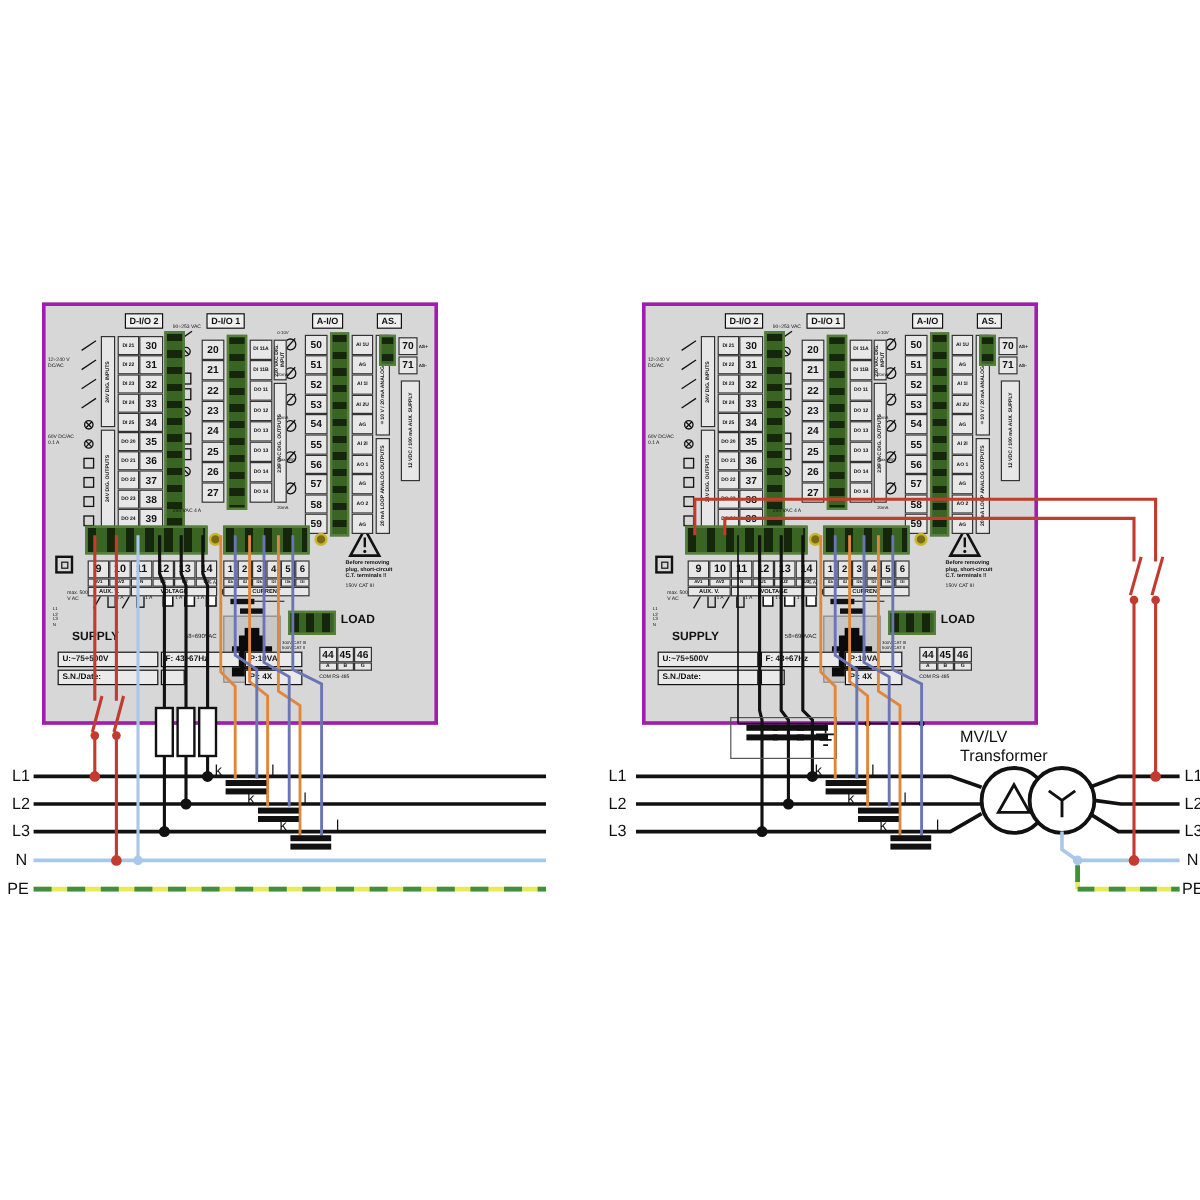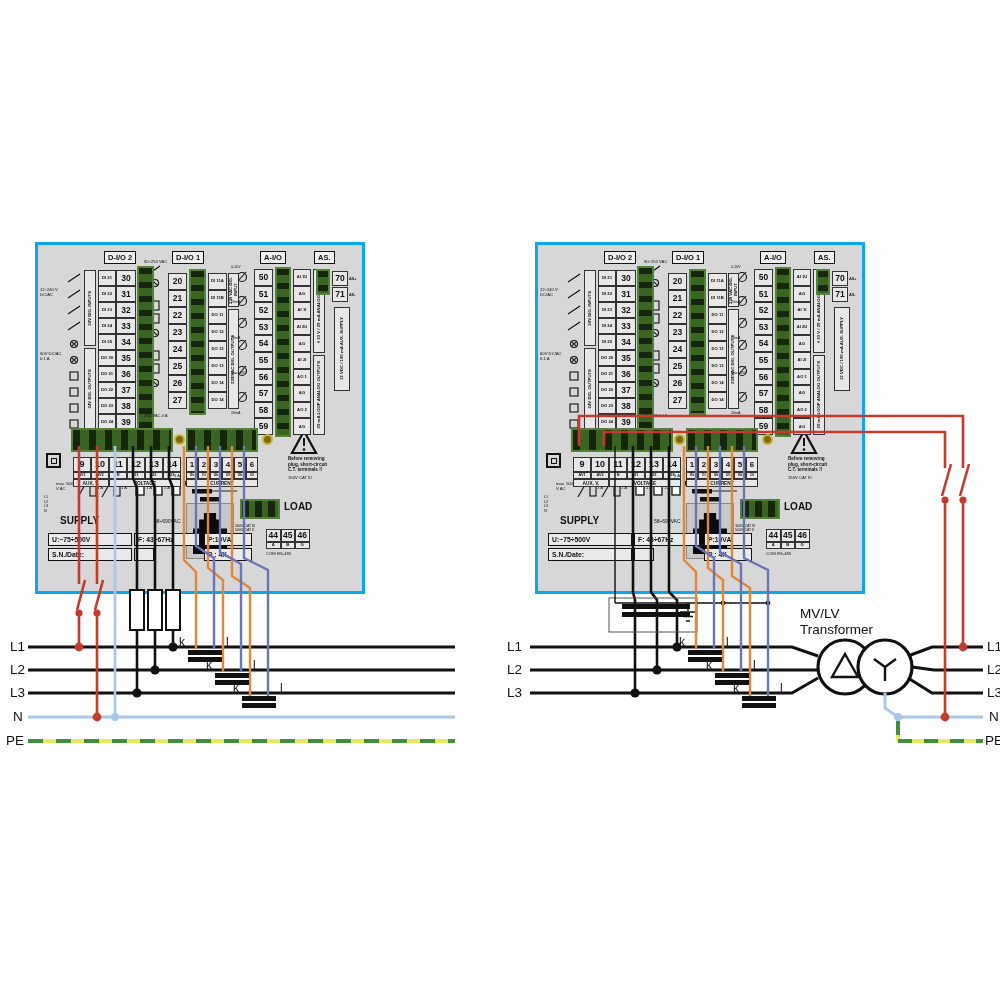--- a/index.html
+++ b/index.html
@@ -1,17 +1,17 @@
 <!DOCTYPE html>
 <html><head>
 <meta charset="utf-8">
 <style>
   html,body{margin:0;padding:0;background:#fff;font-family:"Liberation Sans",sans-serif;color:#111}
   #canvas{position:relative;width:1000px;height:1000px;background:#fff;overflow:hidden}
-  .device{position:absolute;top:242px;width:330px;height:352px;background:#d7d7d7;border:3px solid #0ea5e9;box-sizing:border-box;z-index:1}
+  .device{position:absolute;top:252px;width:330px;height:352px;background:#d7d7d7;border:3px solid #a21caf;box-sizing:border-box;z-index:1}
   .dev-svg{position:absolute;left:0;top:0;z-index:2;pointer-events:none}
   .hdr{position:absolute;font-size:7.5px;font-weight:bold;line-height:1;border:1.2px solid #111;background:#efefef;padding:1.5px 3px;z-index:3}
   .vstrip,.hstrip{position:absolute;background:#2e541d;border:2px solid #55803a;box-sizing:border-box;z-index:3}
   .vstrip{background-image:repeating-linear-gradient(180deg,rgba(0,0,0,.55) 0 6px,rgba(80,130,45,.35) 6px 14px)}
   .hstrip{background-image:repeating-linear-gradient(90deg,rgba(0,0,0,.55) 0 7px,rgba(80,130,45,.35) 7px 16px)}
   .rows{position:absolute;display:flex;flex-direction:column;z-index:3}
   .rows .r{flex:1;display:flex}
   .c{border:0.7px solid #333;background:#e7e7e7;display:flex;align-items:center;justify-content:center;font-weight:bold;line-height:1;text-align:center;box-sizing:border-box}
   .num{font-size:8.5px}
   .ch{font-size:4.2px}

